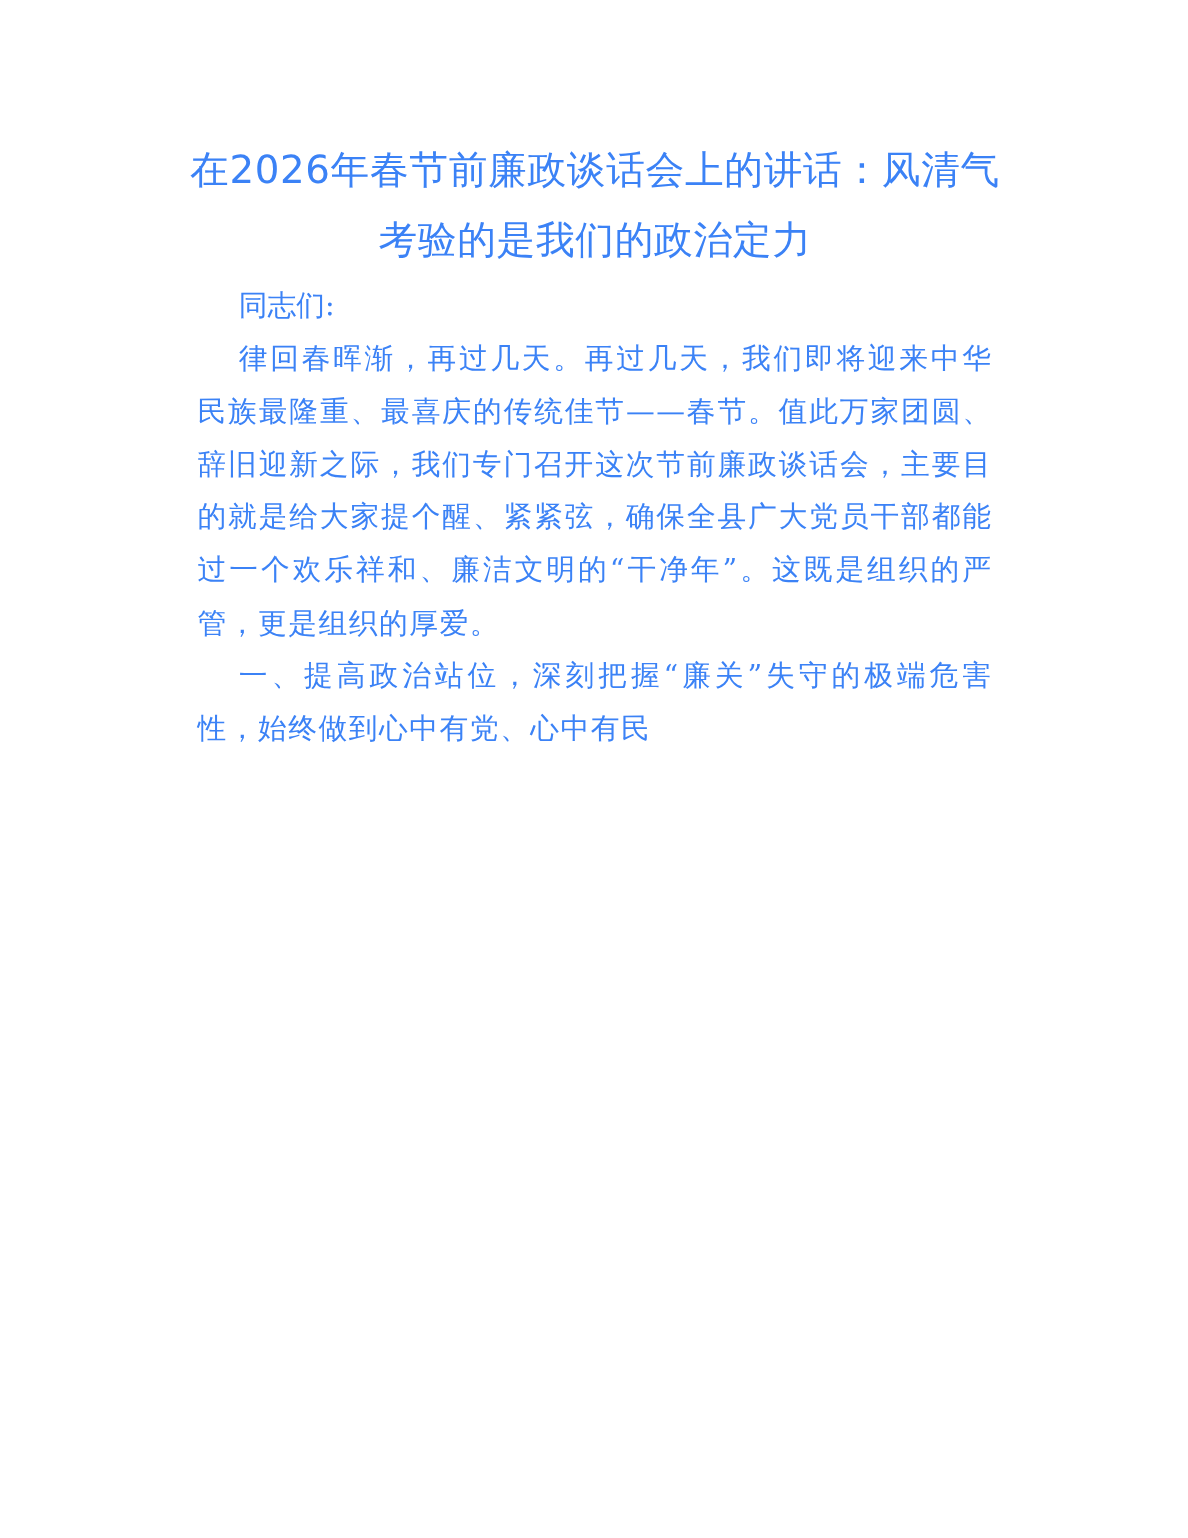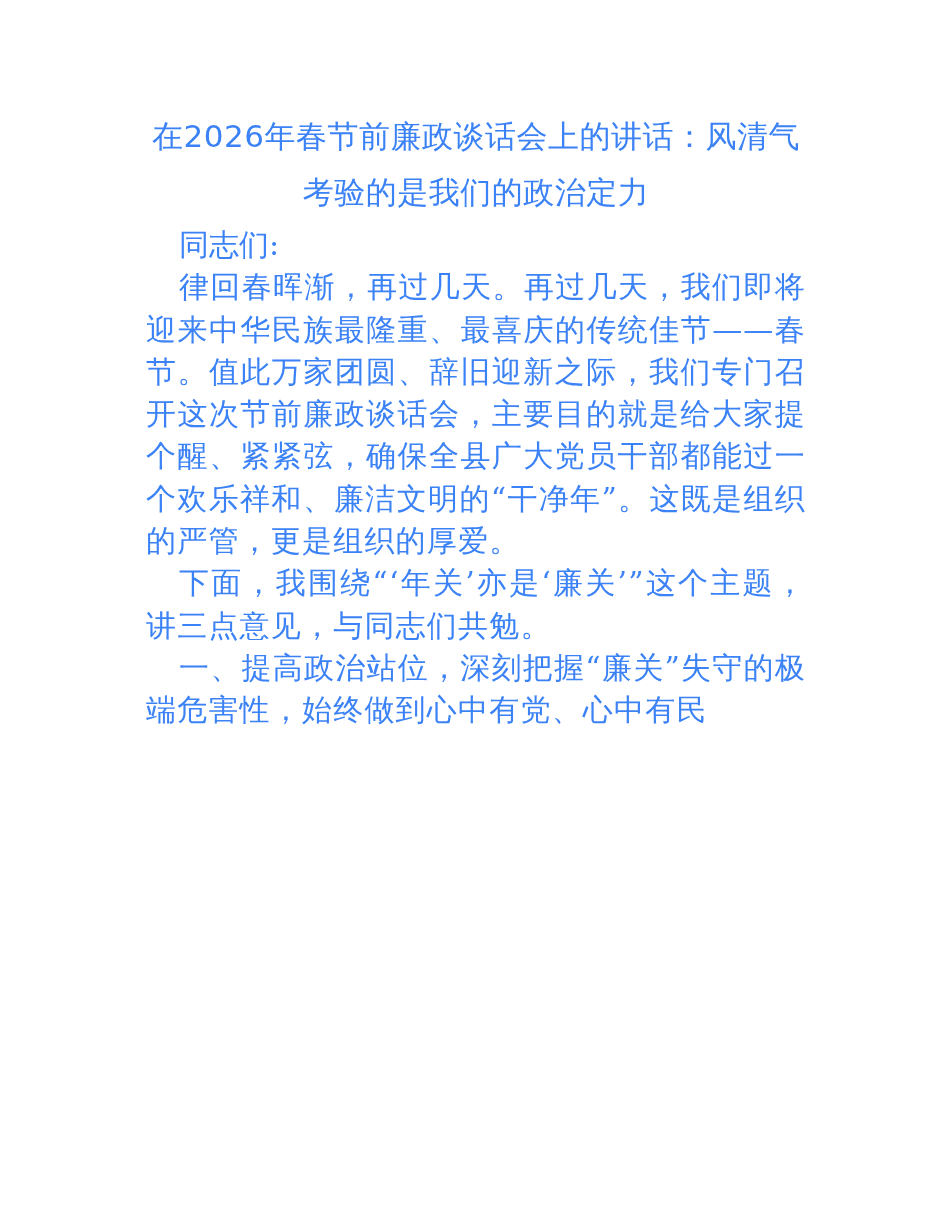--- a/index.html
+++ b/index.html
@@ -1,30 +1,29 @@
 <!DOCTYPE html>
 <html><head>
 <meta charset="utf-8">
 <style>
   html, body { margin:0; padding:0; background:#ffffff; }
   body { width:950px; height:1230px; overflow:hidden; position:relative; }
   .page { position:absolute; left:142px; top:108px; width:668px; color:#3b82f6; }
   .title { font-family:"DejaVu Sans", sans-serif; font-size:31px; line-height:56px; text-align:center; margin:0; font-weight:normal; letter-spacing:0.5px; }
-  .body { font-family:"DejaVu Serif", serif; font-size:30px; line-height:42.3px; margin:4px; }
+  .body { font-family:"DejaVu Serif", serif; font-size:23px; line-height:42.3px; margin:16px; }
   .p { margin:0; text-indent:33px; text-align:justify; text-justify:inter-character; letter-spacing:1.2px; }
   .salutation { margin:0; text-indent:33px; }
   .body-wrap { margin-top:4px; }
 </style>
 </head>
 <body>
 
 <div class="page">
   <h1 class="title">
     <div>在2026年春节前廉政谈话会上的讲话：风清气</div>
     <div>考验的是我们的政治定力</div>
   </h1>
   <div class="body body-wrap">
     <p class="salutation">同志们:</p>
     <p class="p">律回春晖渐，再过几天。再过几天，我们即将迎来中华民族最隆重、最喜庆的传统佳节——春节。值此万家团圆、辞旧迎新之际，我们专门召开这次节前廉政谈话会，主要目的就是给大家提个醒、紧紧弦，确保全县广大党员干部都能过一个欢乐祥和、廉洁文明的“干净年”。这既是组织的严管，更是组织的厚爱。</p>
-    <p class="p">下面，我围绕“‘年关’亦是‘廉关’”这个主题，讲三点意见，与同志们共勉。</p>
     <p class="p">一、提高政治站位，深刻把握“廉关”失守的极端危害性，始终做到心中有党、心中有民</p>
   </div>
 </div>
 
 </body></html>

